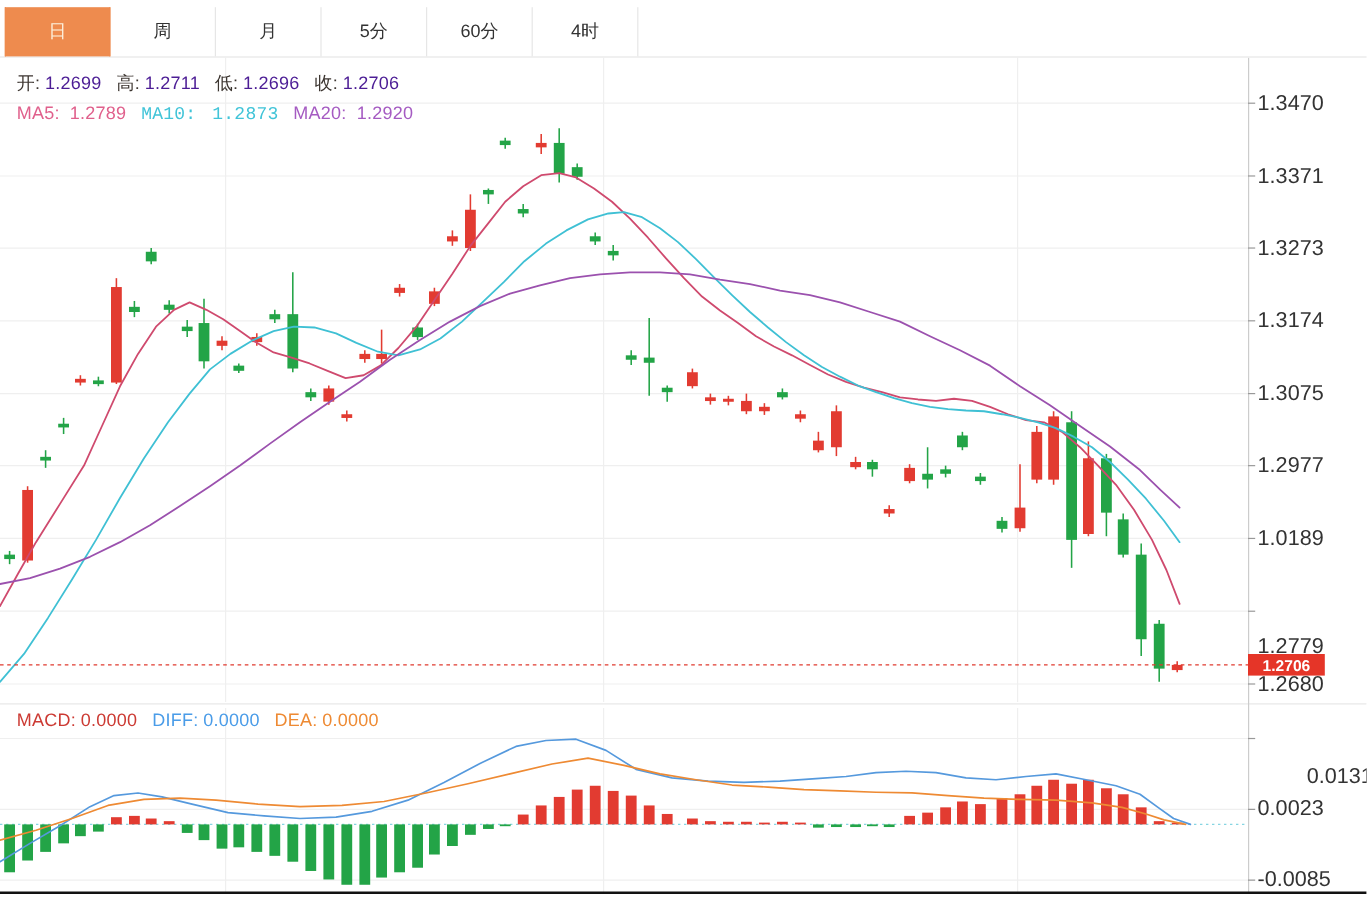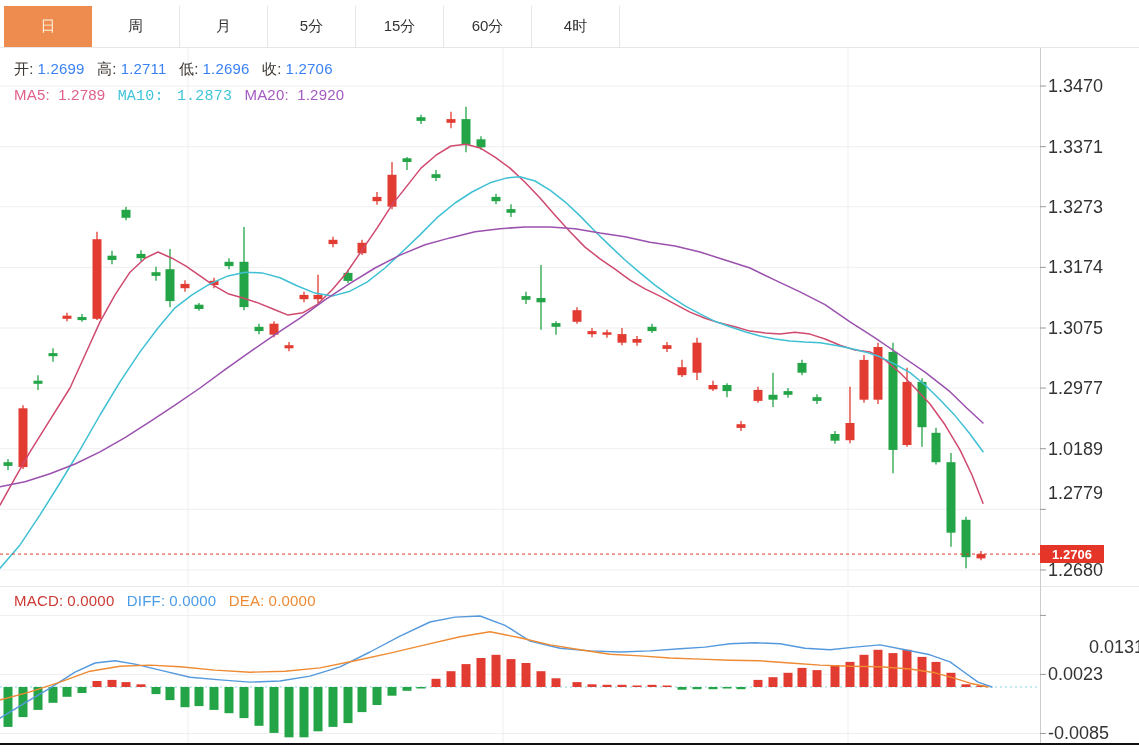--- a/index.html
+++ b/index.html
@@ -12,21 +12,21 @@
           display:flex;align-items:flex-end;padding-left:4px;box-sizing:border-box;}
   .tab{width:88px;height:41px;display:flex;align-items:center;justify-content:center;
        font-size:15px;color:#333;border-right:1px solid #e6e6e6;cursor:pointer;box-sizing:border-box;}
   .tab:first-child{border-left:1px solid #e6e6e6;}
   .tab.active{background:#ee8b4e;color:#fcf0dc;border-color:#ee8b4e;}
   
   .inforow{left:14px;white-space:nowrap;font-size:15px;letter-spacing:0.2px;}
   .inforow span{margin-right:4px;}
   .grp{margin-right:16px;}
   .lab{color:#3c3530;}
-  .val-red{color:#3b82f6;}
+  .val-red{color:#4c1d95;}
   .ma5-c{color:#e0608c;} .ma10-c{color:#41c4d8;font-family:Liberation Mono, monospace;} .ma20-c{color:#a55bc2;}
   .macd-c{color:#cc3a33;} .diff-c{color:#4a9ce8;} .dea-c{color:#ee8a33;}
   
   .tick{position:absolute;left:1048px;font-size:18px;color:#333;transform:translateY(-50%);}
   #price-badge{left:1040px;width:64px;height:18px;background:#e53528;color:#fff;
                font-size:13px;font-weight:bold;display:flex;align-items:center;justify-content:center;}
 </style>
 </head>
 <body>
 
@@ -286,21 +286,20 @@
       </g>
       <line x1="0" y1="554.0708860759497" x2="1040" y2="554.0708860759497" stroke="#e03a2f" stroke-width="1" stroke-dasharray="3,3"></line>
       <line x1="0" y1="744" x2="1139" y2="744" stroke="#111" stroke-width="2"></line>
     </svg>
 
   <div id="tabbar" class="overlay">
       <div class="tab active">日</div>
       <div class="tab">周</div>
       <div class="tab">月</div>
       <div class="tab">5分</div>
-      <div class="tab">15分</div>
       <div class="tab">60分</div>
       <div class="tab">4时</div>
     </div>
 
   <div class="overlay inforow" style="top:60px;">
     <span class="grp"><span class="lab">开:</span><span class="val-red">1.2699</span></span>
     <span class="grp"><span class="lab">高:</span><span class="val-red">1.2711</span></span>
     <span class="grp"><span class="lab">低:</span><span class="val-red">1.2696</span></span>
     <span class="grp"><span class="lab">收:</span><span class="val-red">1.2706</span></span>
   </div>
@@ -318,21 +317,21 @@
   </div>
 
   <div id="price-axis">
       <div class="tick" style="top: 86px;">1.3470</div>
       <div class="tick" style="top: 146.653px;">1.3371</div>
       <div class="tick" style="top: 206.694px;">1.3273</div>
       <div class="tick" style="top: 267.347px;">1.3174</div>
       <div class="tick" style="top: 328px;">1.3075</div>
       <div class="tick" style="top: 388.041px;">1.2977</div>
       <div class="tick" style="top: 448.694px;">1.0189</div>
-      <div class="tick" style="top: 493px; text-align: right;">1.2779</div>
+      <div class="tick" style="top: 539px; text-align: right;">1.2779</div>
       <div class="tick" style="top: 570px;">1.2680</div>
     </div>
   <div id="macd-axis-labels">
       <div class="tick" style="top: 647px; margin-left: 41px;">0.0131</div>
       <div class="tick" style="top: 674.433px;">0.0023</div>
       <div class="tick" style="top: 733.444px;">-0.0085</div>
     </div>
 
   <div id="price-badge" class="overlay" style="top: 545.071px;">1.2706</div>
 </div>

